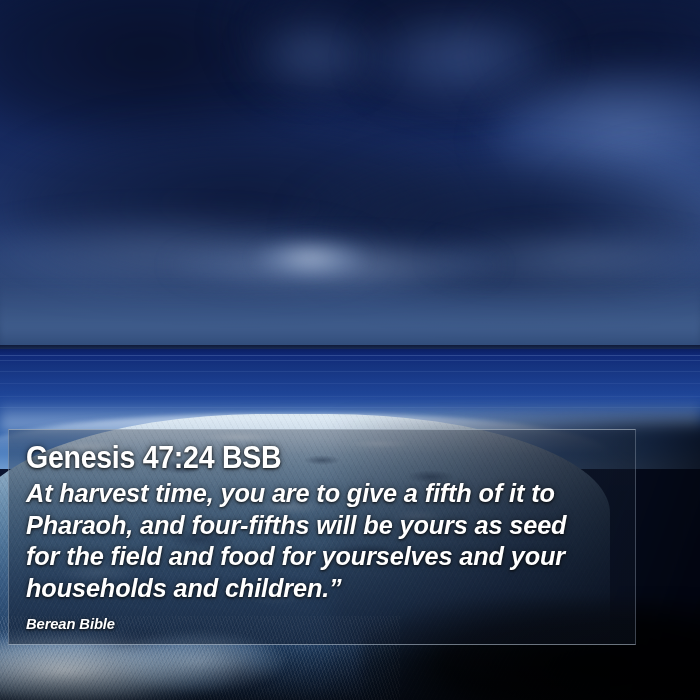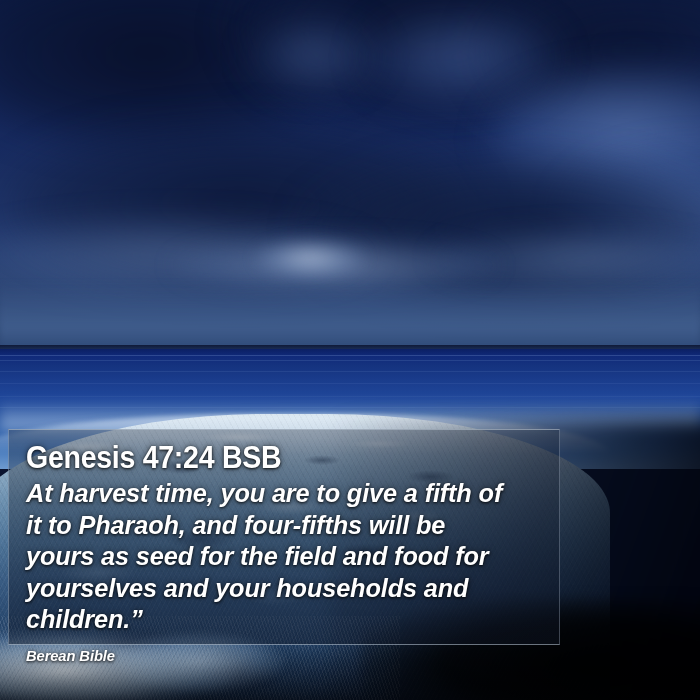--- a/index.html
+++ b/index.html
@@ -228,21 +228,21 @@
     position: absolute;
     left: 0; bottom: 0; width: 700px; height: 60px;
     background: linear-gradient(to bottom, rgba(0,0,0,0) 0%, rgba(0,0,0,0.35) 60%, rgba(0,0,0,0.6) 100%);
   }
 
   
   .verse-panel {
     position: absolute;
     left: 8px;
     top: 429px;
-    width: 552px;
+    width: 628px;
     height: 216px;
     box-sizing: border-box;
     border-top: 1px solid rgba(205,218,232,0.55);
     border-left: 1px solid rgba(190,205,222,0.38);
     border-right: 1px solid rgba(190,205,222,0.30);
     border-bottom: 1px solid rgba(205,218,232,0.50);
     background: linear-gradient(to bottom,
       rgba(24,34,52,0.34) 0%,
       rgba(18,27,44,0.40) 45%,
       rgba(14,21,36,0.46) 100%);

